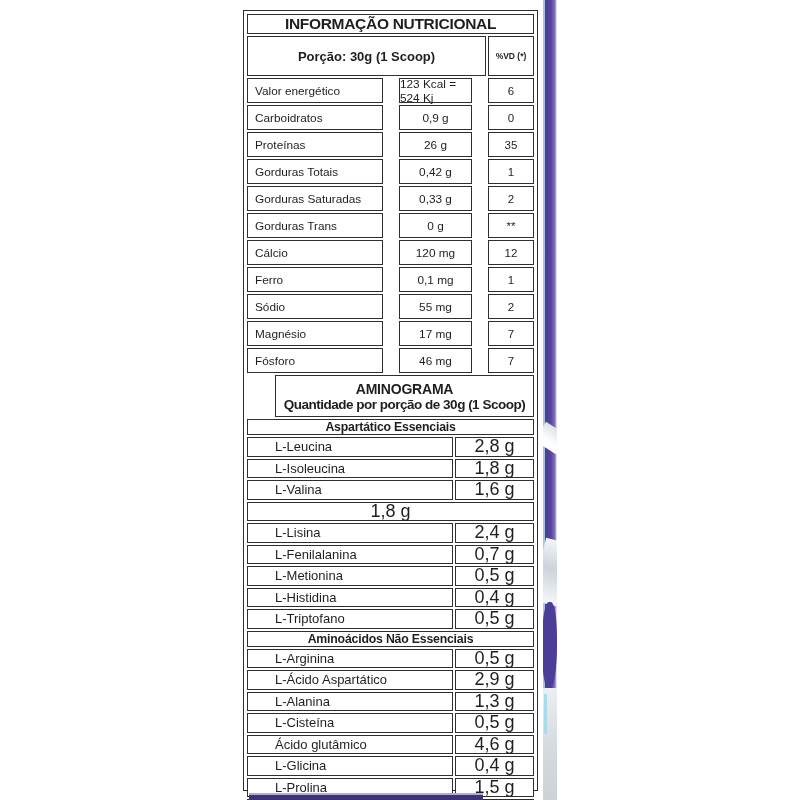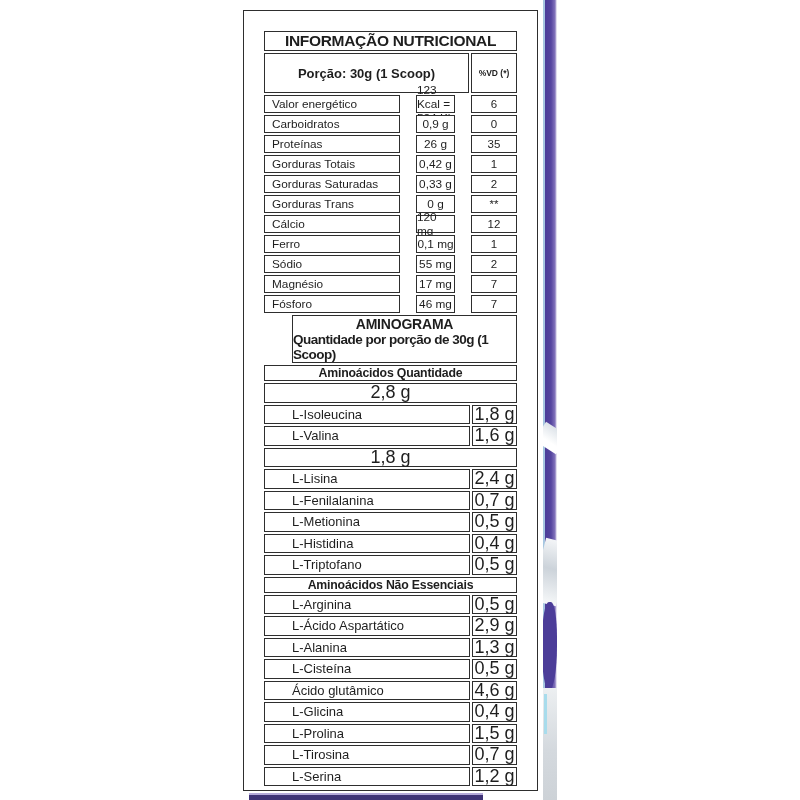--- a/index.html
+++ b/index.html
@@ -1,35 +1,35 @@
 <!DOCTYPE html>
 <html><head>
 <meta charset="utf-8">
 <style>
   html,body{margin:0;padding:0;}
   .page{position:relative;width:800px;height:800px;background:#ffffff;overflow:hidden;
         font-family:"Liberation Sans",sans-serif;color:#1e1e1e;}
   
   .label{position:absolute;left:243px;top:10px;width:295px;height:781px;box-sizing:border-box;
-         border:1.5px solid #2e2e2e;padding:20px;background:#fff;
+         border:1.5px solid #2e2e2e;padding:3px;background:#fff;
          display:flex;flex-direction:column;gap:2px;}
   .cellbox{box-sizing:border-box;border:1.5px solid #2e2e2e;background:#fff;}
   .trow{display:flex;gap:2px;flex:0 0 auto;}
   .contents{display:contents;}
   
   .title-box{height:24px;display:flex;align-items:center;justify-content:center;
              font-weight:bold;font-size:15.5px;letter-spacing:-0.3px;}
   
   .serving-row{height:40px;}
   .serving-cell{flex:1 1 auto;display:flex;align-items:center;justify-content:center;
                 font-weight:bold;font-size:13px;}
   .vdh-cell{flex:0 0 46px;display:flex;align-items:center;justify-content:center;
             font-weight:bold;font-size:8.5px;}
   
-  .nrow{height:18px;gap:16px;}
+  .nrow{height:25px;gap:16px;}
   .name-cell{flex:0 0 136px;display:flex;align-items:center;padding-left:7px;font-size:11.8px;}
   .val-cell{flex:1 1 auto;display:flex;align-items:center;justify-content:center;font-size:11.8px;}
   .vd-cell{flex:0 0 46px;display:flex;align-items:center;justify-content:center;font-size:11.5px;}
   
   .footnote{flex:0 0 66px;padding:4px 7px;font-size:9.8px;line-height:1.24;white-space:pre-line;}
   
   .amin-title{flex:0 0 42px;display:flex;flex-direction:column;align-items:center;justify-content:center;margin-left:28px;}
   .amin-title .l1{font-weight:bold;font-size:14px;letter-spacing:-0.2px;}
   .amin-title .l2{font-weight:bold;font-size:13.5px;letter-spacing:-0.5px;}
   
@@ -113,21 +113,22 @@
           <div class="cellbox val-cell">46 mg</div>
           <div class="cellbox vd-cell">7</div>
         </div></div>
 
 
     <div class="cellbox amin-title">
       <div class="l1">AMINOGRAMA</div>
       <div class="l2">Quantidade por porção de 30g (1 Scoop)</div>
     </div>
 
-    <div id="amino-sections" class="contents"><div class="cellbox section-header">Aminoácidos Quantidade</div><div class="trow arow">
+    <div id="amino-sections" class="contents"><div class="cellbox section-header">Aspartático Essenciais</div><div class="trow arow">
+          <div class="cellbox aname-cell">L-Leucina</div>
           <div class="cellbox aval-cell">2,8 g</div>
         </div><div class="trow arow">
           <div class="cellbox aname-cell">L-Isoleucina</div>
           <div class="cellbox aval-cell">1,8 g</div>
         </div><div class="trow arow">
           <div class="cellbox aname-cell">L-Valina</div>
           <div class="cellbox aval-cell">1,6 g</div>
         </div><div class="trow arow">
           <div class="cellbox aval-cell">1,8 g</div>
         </div><div class="trow arow">

